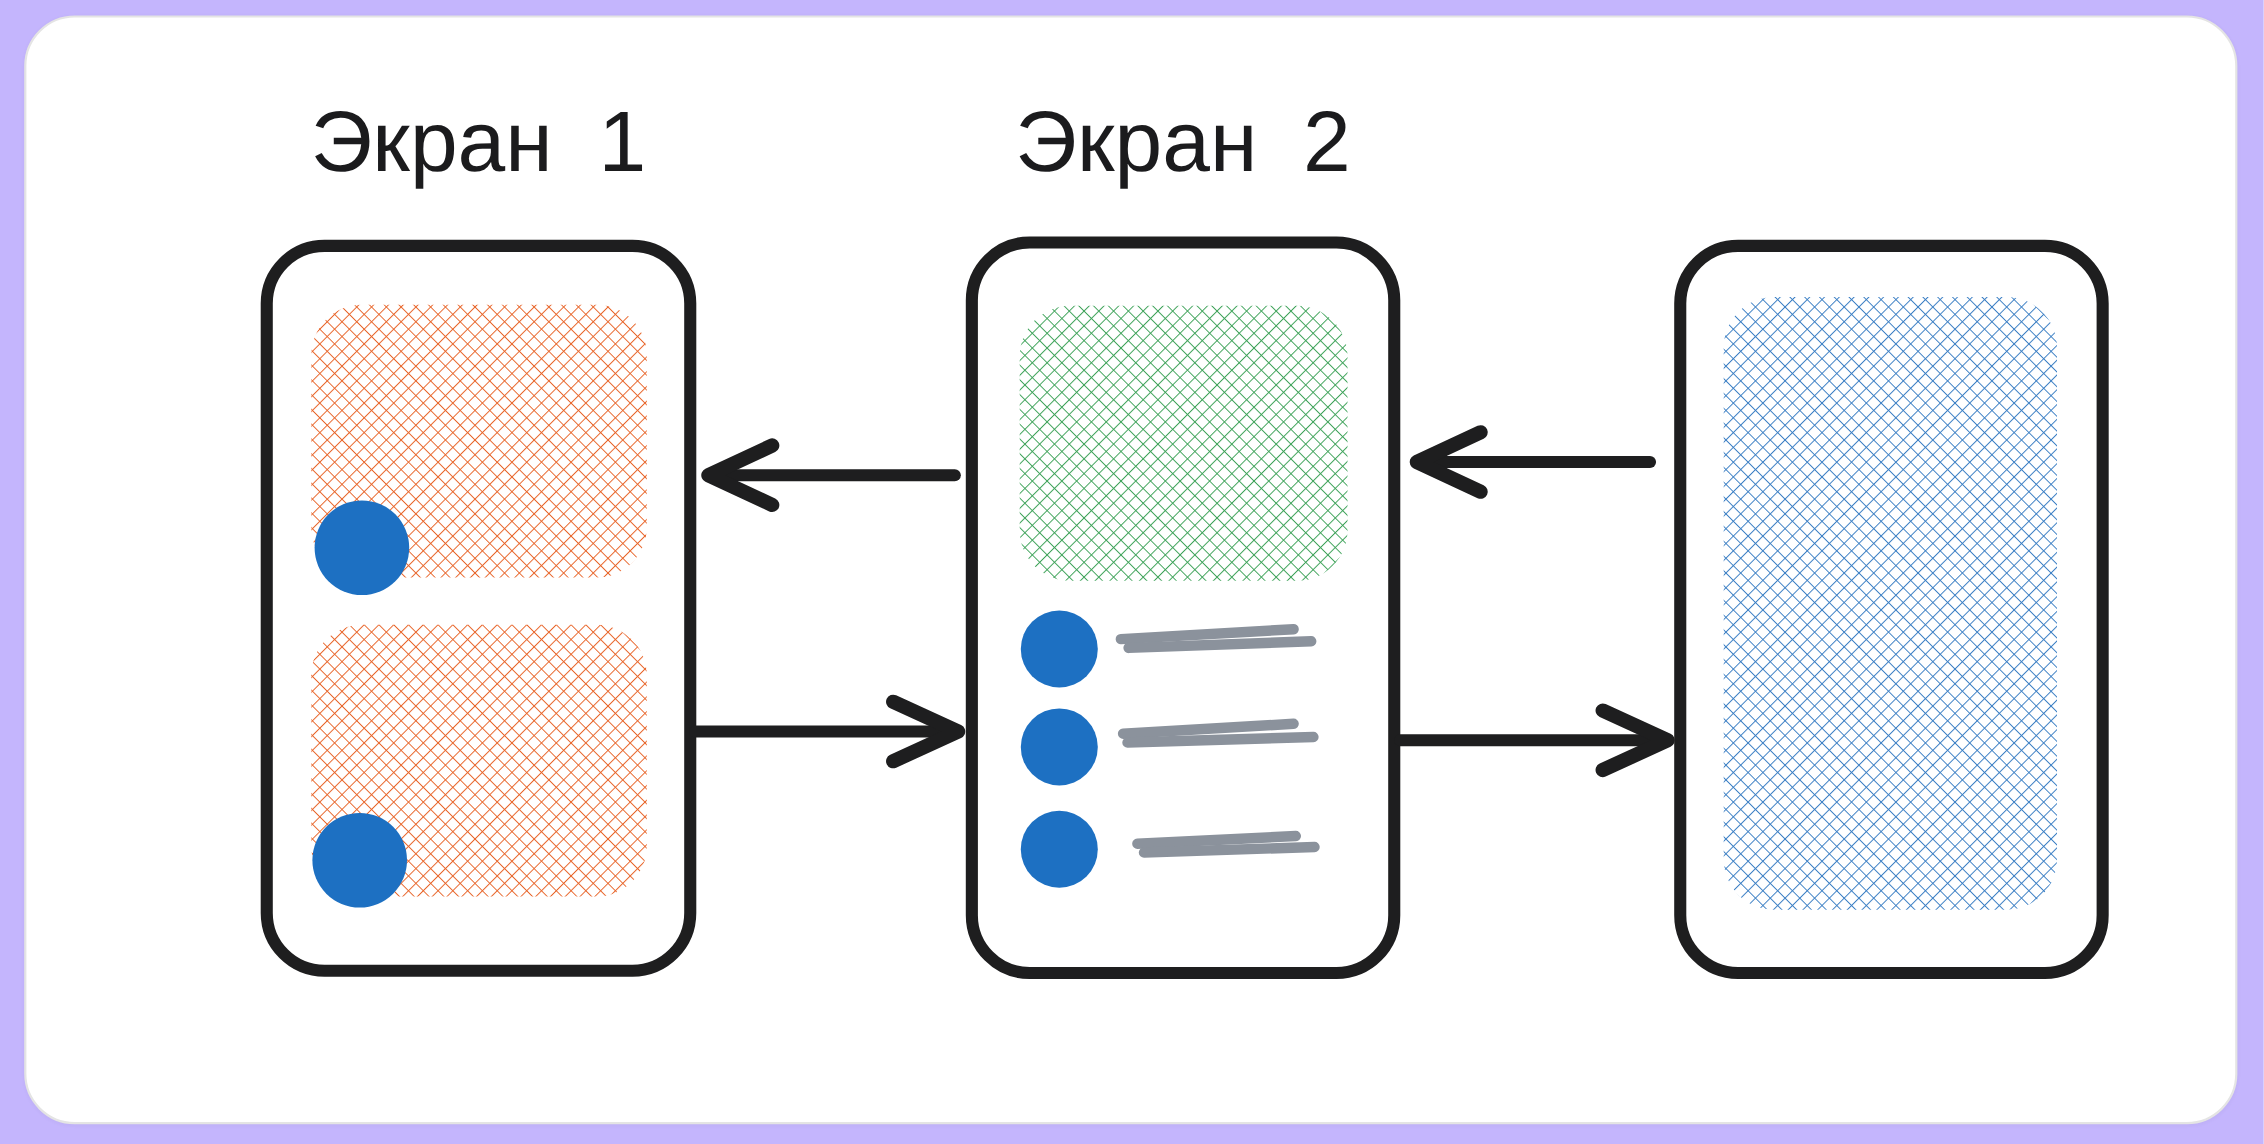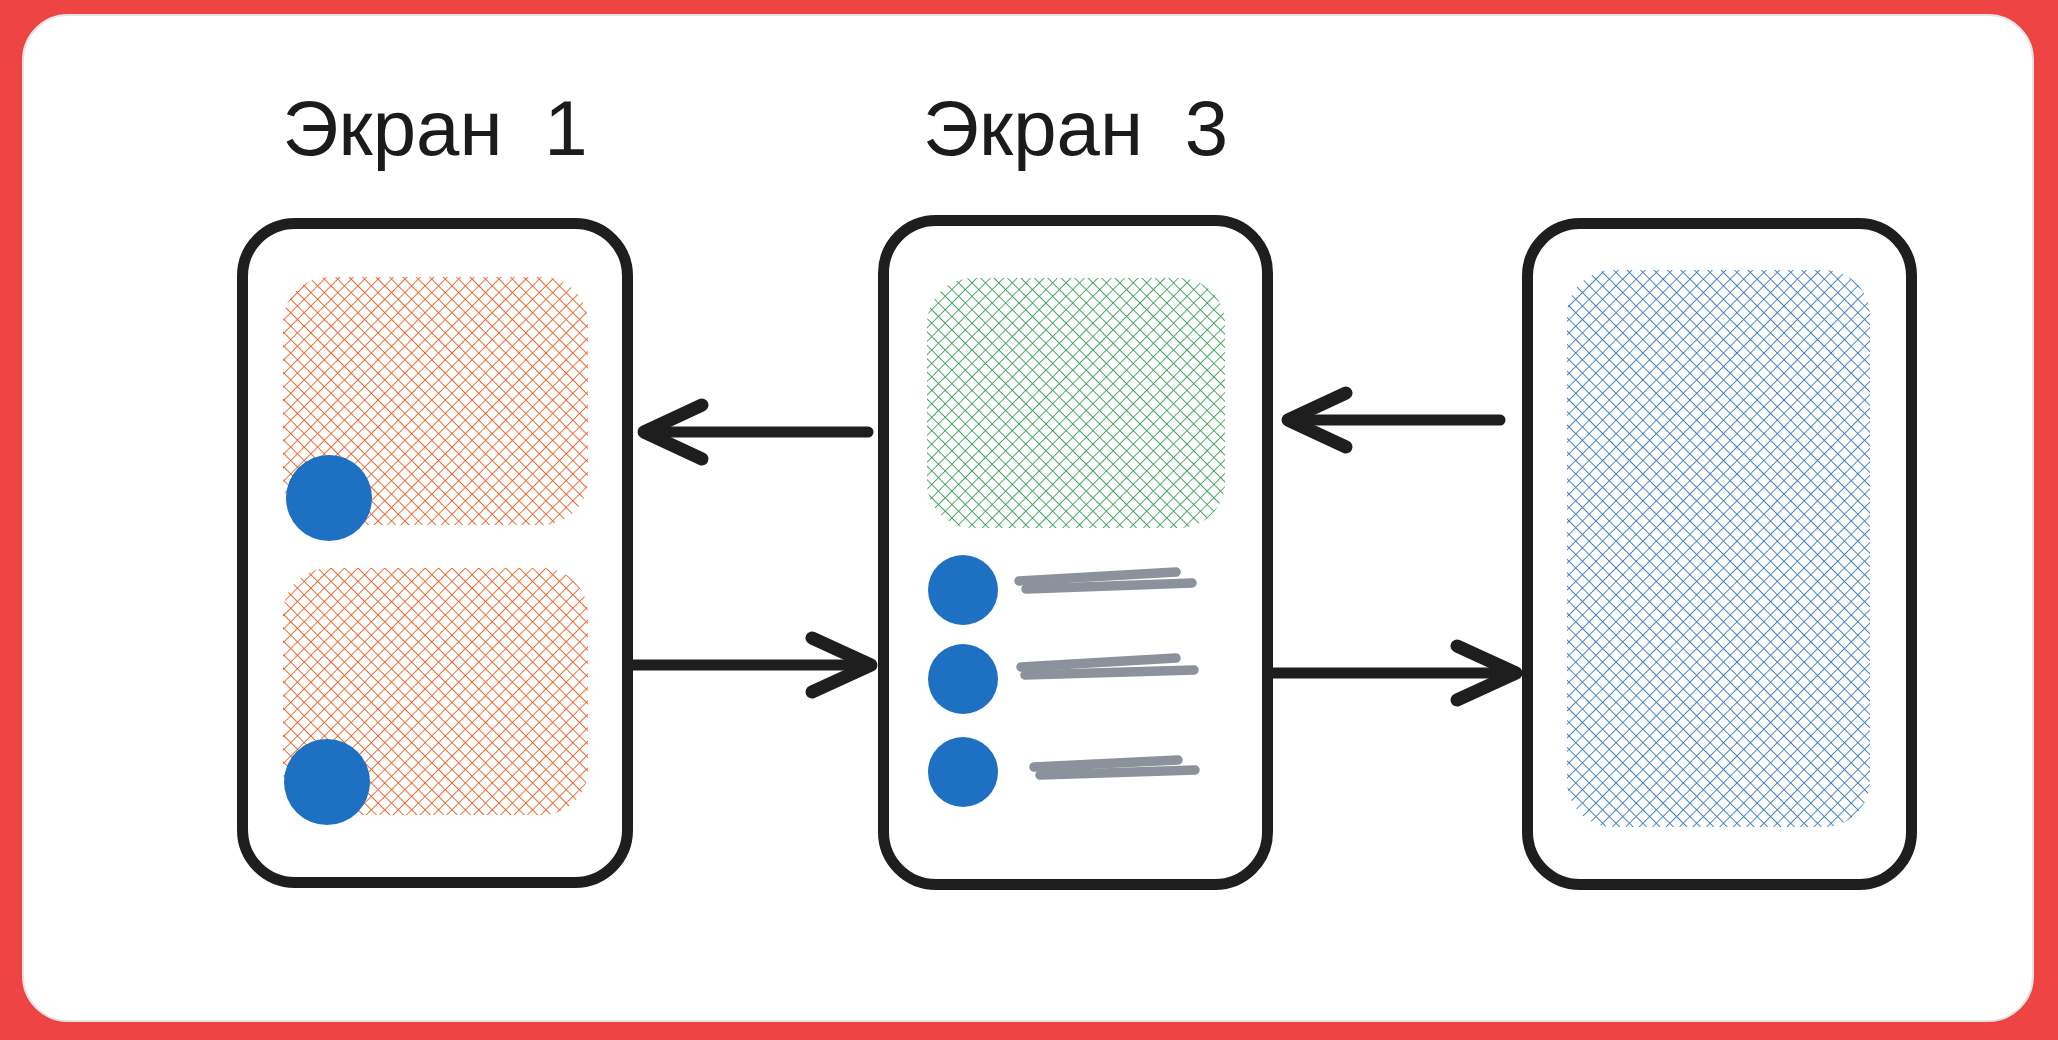--- a/index.html
+++ b/index.html
@@ -1,19 +1,19 @@
 <!DOCTYPE html>
 <html><head>
 <meta charset="utf-8">
 <style>
   html,body{margin:0;padding:0;background:#ffffff;}
   .page{
     position:relative;
     width:2058px;height:1040px;
-    background:#ef4444;
+    background:#c4b5fd;
     font-family:"Liberation Sans", sans-serif;
     overflow:hidden;
   }
   .card{
     position:absolute;
     left:22px;top:14px;width:2012px;height:1008px;
     background:#ffffff;
     border:2px solid #e4e4e4;
     border-radius:46px;
     box-shadow:0 1px 4px rgba(0,0,0,0.03);
@@ -64,21 +64,21 @@
       </pattern>
       <pattern id="hatchBlue" patternUnits="userSpaceOnUse" width="9.5" height="9.5" patternTransform="rotate(45)">
         <path d="M0 0 H9.5 M0 0 V9.5" fill="none" stroke-width="1.8" stroke="#3b7fc4"></path>
       </pattern>
     </defs>
   </svg>
 
   <div class="card"></div>
 
   <div class="screen-title t1">Экран 1</div>
-  <div class="screen-title t2">Экран 3</div>
+  <div class="screen-title t2">Экран 2</div>
 
   <div class="phone p1">
     <svg width="396" height="670" viewBox="0 0 396 670">
       <rect x="46" y="59" width="305" height="248" rx="46" fill="url(#hatchOrange)"></rect>
       <rect x="46" y="350" width="305" height="247" rx="46" fill="url(#hatchOrange)"></rect>
       <circle cx="92" cy="280" r="43" fill="#1d70c2"></circle>
       <circle cx="90" cy="564" r="43" fill="#1d70c2"></circle>
     </svg>
   </div>
 

